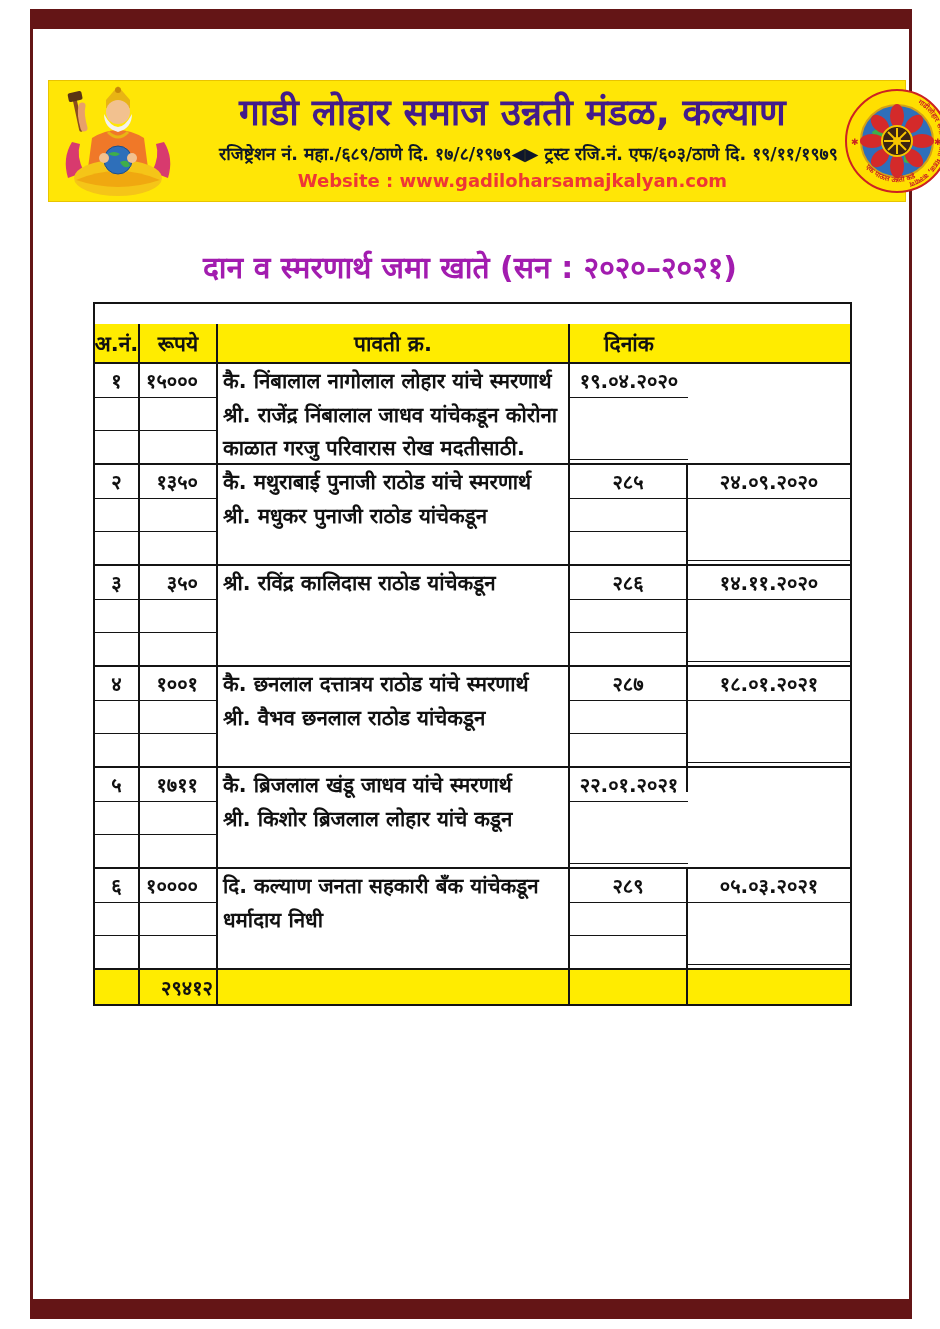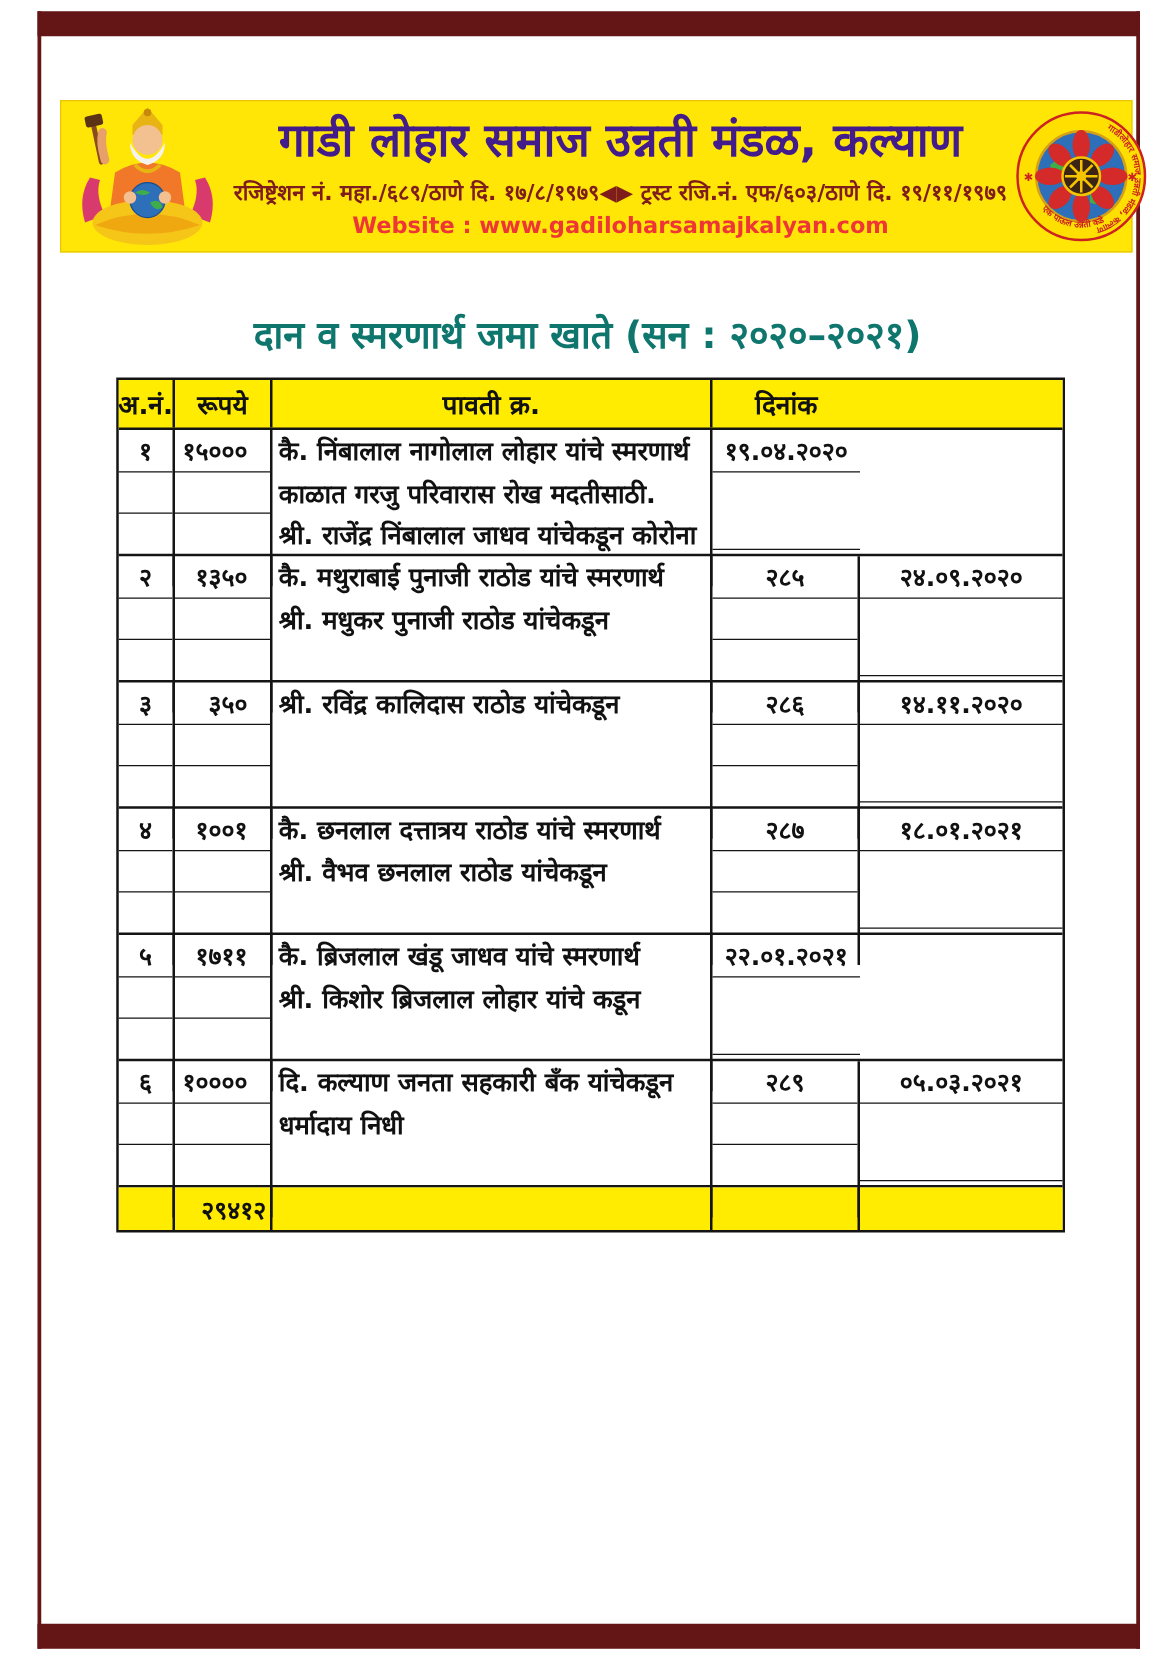--- a/index.html
+++ b/index.html
@@ -23,42 +23,42 @@
     display:flex;align-items:stretch;
   }
   .banner-art-left{flex:0 0 138px;display:flex;align-items:center;justify-content:center;}
   .banner-art-right{flex:0 0 118px;display:flex;align-items:center;justify-content:center;}
   .banner-center{flex:1;display:flex;flex-direction:column;align-items:center;justify-content:center;padding-top:0;}
   .org-name{
     font-size:37px;font-weight:bold;color:#431c8b;letter-spacing:0px;
     line-height:44px;white-space:nowrap;
   }
   .reg-line{
-    font-size:17.5px;font-weight:bold;color:#7f1d1d;margin-top:6px;white-space:nowrap;
+    font-size:17.5px;font-weight:bold;color:#0f172a;margin-top:6px;white-space:nowrap;margin-left:32px;
   }
   .website-line{
     font-size:18px;font-weight:bold;color:#ee3636;margin-top:5px;
   }
 
   
   .doc-title{
     position:absolute;left:0;top:246px;width:940px;margin:0;
-    text-align:center;font-size:30px;font-weight:bold;color:#0f766e;
+    text-align:center;font-size:30px;font-weight:bold;color:#a21caf;
   }
 
   
   .ledger{
     position:absolute;left:93px;top:302px;width:759px;
     border:2px solid #141414;box-sizing:border-box;background:#fff;
   }
   .grid-row{
     display:grid;grid-template-columns:45px 78px 352px 118px 162px;
     box-sizing:border-box;
   }
-  .hdr{height:40px;background:#ffec00;border-bottom:2px solid #141414;}
+  .hdr{height:40px;background:#ffec00;border-bottom:2px solid #141414;margin-top:20px;}
   .hdr-cell{
     border-right:2px solid #141414;display:flex;align-items:center;justify-content:center;
     font-weight:bold;font-size:21px;box-sizing:border-box;
   }
   .hdr-cell:last-child{border-right:none;}
 
   .block{height:101px;border-bottom:2px solid #141414;}
   .block:last-of-type{border-bottom:2px solid #141414;}
   .stack{border-right:2px solid #141414;display:flex;flex-direction:column;box-sizing:border-box;}
   .sub{height:34px;box-sizing:border-box;border-bottom:1px solid #141414;}
@@ -189,22 +189,22 @@
       <div class="sub s2"></div>
         <div class="sub s3"></div>
     </div>
     <div class="stack">
       <div class="sub val rt">१५०००</div>
       <div class="sub s2"></div>
         <div class="sub s3"></div>
     </div>
     <div class="donor">
       <div class="dline">कै. निंबालाल नागोलाल लोहार यांचे स्मरणार्थ</div>
+      <div class="dline">श्री. राजेंद्र निंबालाल जाधव यांचेकडून कोरोना</div>
       <div class="dline">काळात गरजु परिवारास रोख मदतीसाठी.</div>
-      <div class="dline">श्री. राजेंद्र निंबालाल जाधव यांचेकडून कोरोना</div>
     </div>
     <div class="stack">
       <div class="sub val ctr">१९.०४.२०२०</div>
       <div class="sub s2"></div>
         <div class="sub s3"></div>
     </div>
   </div>
 
   <div class="grid-row block">
     <div class="stack">

